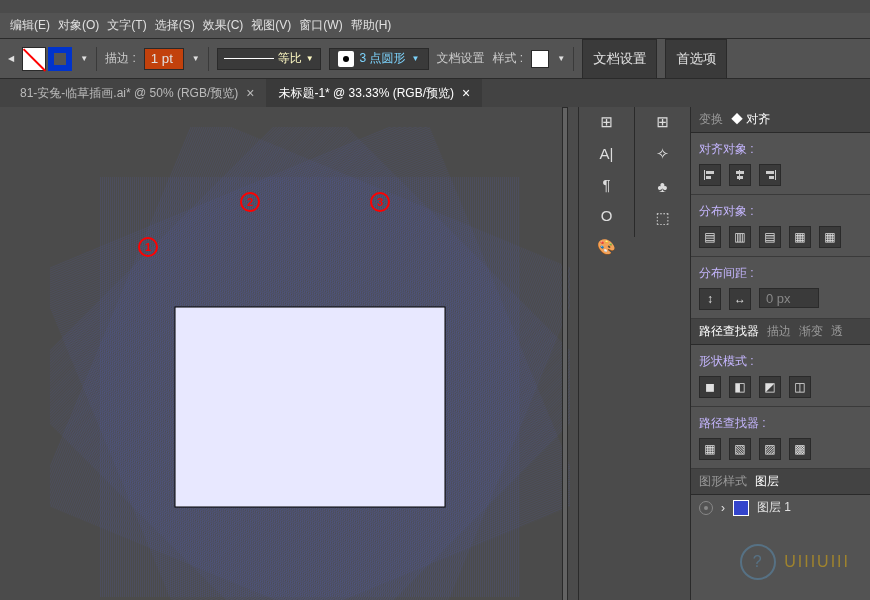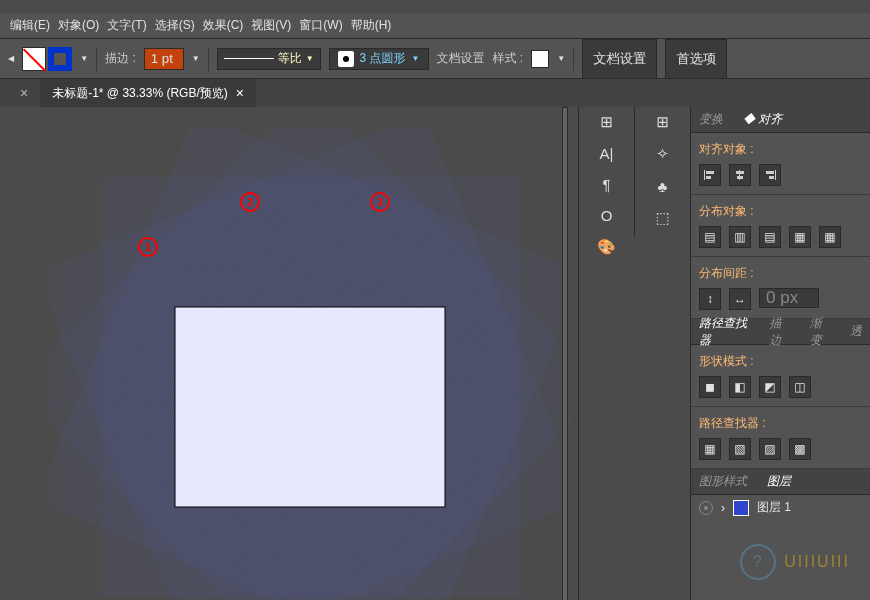--- a/index.html
+++ b/index.html
@@ -33,28 +33,28 @@
 .workspace { display: flex; height: calc(100% - 94px); }
 .canvas-area { flex: 1; background: #4b4b4b; position: relative; overflow: hidden; }
 .ruler-v { position: absolute; right: 10px; top: 0; bottom: 0; width: 6px; background: #636363; border: 1px solid #2a2a2a; }
 .canvas { position: absolute; left: 50px; top: 20px; }
 
 .vstrips { position: absolute; left: 0; top: 0; width: 56px; height: 130px; background: #4b4b4b; border-right: 1px solid #2a2a2a; display: flex; flex-direction: column; align-items: center; padding-top: 6px; gap: 14px; }
 .vstrips .ico { width: 18px; height: 18px; display: flex; align-items: center; justify-content: center; color: #ddd; font-size: 15px; }
 .vstrips2 { left: 56px; border-right: 1px solid #2a2a2a; }
 
 .panels { width: 180px; background: #535353; border-left: 1px solid #2a2a2a; display: flex; flex-direction: column; }
-.panel-hdr { background: #434343; height: 26px; display: flex; align-items: center; padding: 0 8px; gap: 20px; border-bottom: 1px solid #2a2a2a; font-style: italic; }
+.panel-hdr { background: #434343; height: 26px; display: flex; align-items: center; padding: 0 8px; gap: 8px; border-bottom: 1px solid #2a2a2a; }
 .panel-hdr .ptab { color: #999; cursor: pointer; }
 .panel-hdr .ptab.active { color: #fff; }
 .panel-sec { padding: 8px; border-bottom: 1px solid #3a3a3a; }
-.panel-sec .label { color: #fdba74; margin-bottom: 6px; display: block; }
+.panel-sec .label { color: #c4b5fd; margin-bottom: 6px; display: block; }
 .icon-row { display: flex; gap: 8px; flex-wrap: wrap; }
 .icon-btn { width: 22px; height: 22px; background: #3a3a3a; border: 1px solid #2a2a2a; display: flex; align-items: center; justify-content: center; cursor: pointer; }
-.spacing-input { background: #3a3a3a; border: 1px solid #2a2a2a; color: #888; padding: 2px 6px; width: 60px; height: 20px; font-size: 17px; }
+.spacing-input { background: #3a3a3a; border: 1px solid #2a2a2a; color: #888; padding: 2px 6px; width: 60px; height: 20px; font-size: 13px; }
 
 .layer-row { display: flex; align-items: center; gap: 8px; padding: 4px 8px; }
 .eye { width: 14px; height: 14px; border: 1px solid #888; border-radius: 50%; display: flex; align-items: center; justify-content: center; }
 .eye::after { content: ''; width: 4px; height: 4px; background: #888; border-radius: 50%; }
 .layer-thumb { width: 16px; height: 16px; background: #3344cc; border: 1px solid #fff; }
 
 .watermark { position: absolute; right: 20px; bottom: 20px; color: #eab308; opacity: 0.5; display: flex; align-items: center; gap: 8px; font-size: 16px; letter-spacing: 2px; }
 .wm-circle { width: 36px; height: 36px; border: 2px solid #5a8fb5; border-radius: 50%; display: flex; align-items: center; justify-content: center; }
 .wm-circle::after { content: '?'; color: #5a8fb5; font-size: 16px; }
 
@@ -102,20 +102,21 @@
   <span class="tb-label">样式 :</span>
   <div class="swatch" style="width:18px;height:18px;background:#fff"></div>
   <span class="chev">▼</span>
   <div class="sep"></div>
   <button class="tb-btn">文档设置</button>
   <button class="tb-btn">首选项</button>
 </div>
 
 <div class="tabs">
   <div class="tab">
+    <span>81-安兔-临草插画.ai* @ 50% (RGB/预览)</span>
     <span class="close">×</span>
   </div>
   <div class="tab active">
     <span>未标题-1* @ 33.33% (RGB/预览)</span>
     <span class="close">×</span>
   </div>
 </div>
 
 <div class="workspace">
   <div class="canvas-area">

